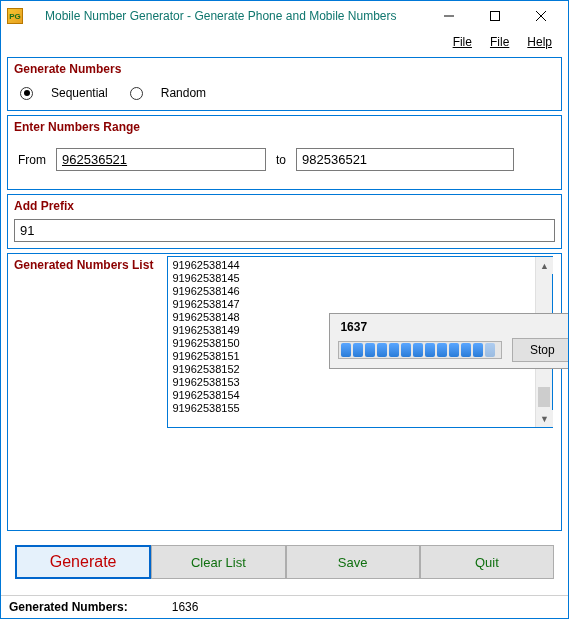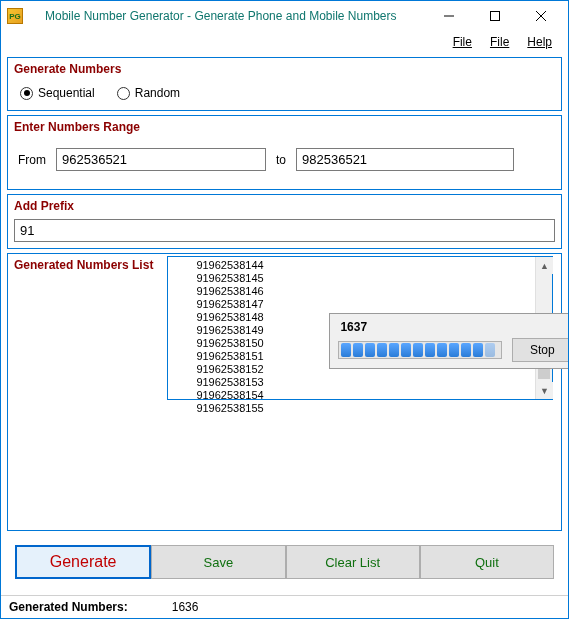--- a/index.html
+++ b/index.html
@@ -64,48 +64,47 @@
     }
     .group-title {
       font-weight: bold;
       color: #8b0000;
       padding: 4px 6px 6px 6px;
       font-size: 12px;
     }
     .group-body { padding: 2px 8px 8px 8px; }
     
     .radio-row { display:flex; gap: 22px; align-items:center; padding: 2px 4px;}
-    .radio { display:flex; align-items:center; gap:5px;}
+    .radio { display:flex; align-items:center; gap:18px;}
     .radio .dot {
       width: 13px; height:13px; border:1px solid #333; border-radius:50%;
       display:flex;align-items:center;justify-content:center;background:#fff;
     }
     .radio .dot .ink { width:6px;height:6px;background:#000;border-radius:50%;}
     
     .range-row { display:flex; align-items:center; gap:10px; padding: 6px 2px 10px 2px;}
     .label { font-size:12px; }
     .text-input {
       border:1px solid #7a7a7a;
       padding: 3px 5px;
       font-size:13px;
       font-family: inherit;
       background:#fff;
     }
-    .from-input{width:210px;}
+    .from-input{width:210px;text-decoration:underline;}
     .to-input{width:218px;}
     
     .prefix-input{width:100%;}
     
     .list-container{
       border:1px solid #0078d7;
       background:#fff;
-      height: 144px;
+      height: 172px;
       position:relative;
       display:flex;
-      padding-left:24px;
     }
     .num-list{
       font-size:11px;
       line-height: 13px;
       padding: 2px 4px;
       font-family: Tahoma, sans-serif;
       white-space:pre;
       flex:1;
     }
     .scrollbar{
@@ -298,22 +297,22 @@
             <button class="stop-btn">Stop</button>
           </div>
         </div>
 
       </div>
     </div>
   </div>
 
   <div class="btn-row">
     <div class="big-btn primary">Generate</div>
+    <div class="big-btn green">Clear List</div>
     <div class="big-btn green">Save</div>
-    <div class="big-btn green">Clear List</div>
     <div class="big-btn green">Quit</div>
   </div>
 
 </div>
 
 <div class="statusbar">
   <span class="stat-label">Generated Numbers:</span>
   <span>1636</span>
 </div>
 

